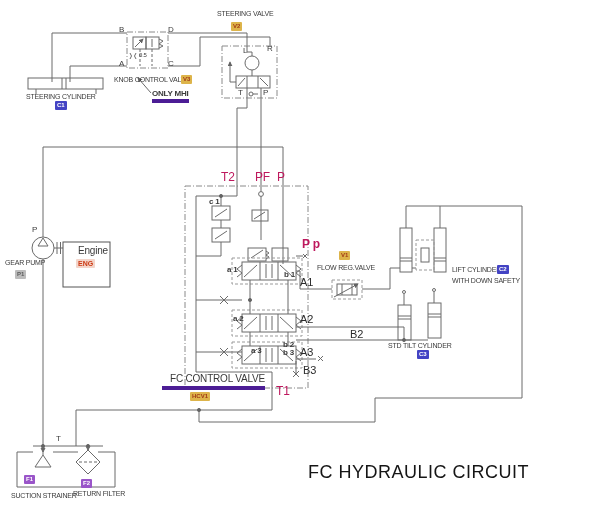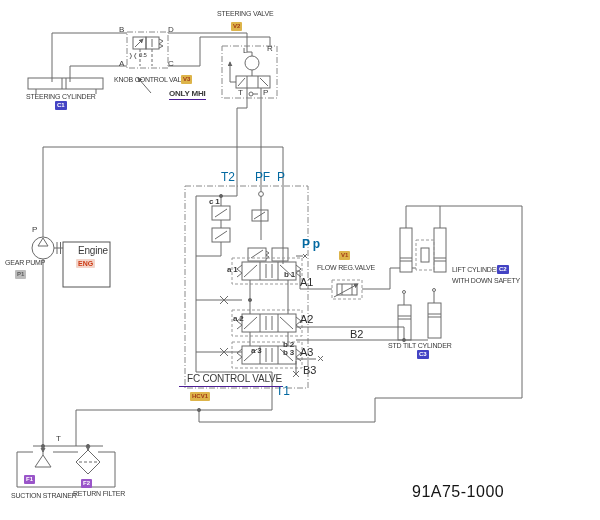--- a/index.html
+++ b/index.html
@@ -2,23 +2,23 @@
 <html style="--line: #636363; --valve-badge-bg: #ddb44a; --valve-badge-text: #a13a16; --cylinder-badge-bg: #4343c4; --cylinder-badge-text: #ffffff; --filter-badge-bg: #9a55c9; --filter-badge-text: #ffffff; --pump-badge-bg: #bcbcbc; --pump-badge-text: #5a5a5a; --eng-badge-bg: #f3d5ca; --eng-badge-text: #cc3a14;"><head>
 <meta charset="utf-8">
 <style>
   html,body{margin:0;padding:0;background:#fff;}
   #stage{position:relative;width:600px;height:520px;background:#fff;overflow:hidden;
          font-family:"Liberation Sans",sans-serif;}
   #wires{position:absolute;left:0;top:0;}
   .t{position:absolute;white-space:nowrap;color:#3a3a3a;font-family:"Liberation Sans",sans-serif;
      line-height:1.05;letter-spacing:-0.2px;}
   .fs6{font-size:6px;} .fs7{font-size:7px;} .fs8{font-size:8px;} .fs9{font-size:10px;padding-left:8px;}
-  .fs11{font-size:11px;color:#2b2b2b;} .fs12{font-size:12px;color:#0369a1;}
+  .fs11{font-size:11px;color:#2b2b2b;} .fs12{font-size:12px;color:#be185d;}
   .b{font-weight:bold;}
-  .ul{border-bottom:1px solid #4c1d95;padding-bottom:1px;margin-left:17px;}
+  .ul{border-bottom:4px solid #4c1d95;padding-bottom:1px;}
   .badge{position:absolute;font-size:6px;font-weight:bold;line-height:7px;padding:1px 2px;
          letter-spacing:0;border-radius:1px;}
   .badge-valve{background:var(--valve-badge-bg);color:var(--valve-badge-text);}
   .badge-cyl{background:var(--cylinder-badge-bg);color:var(--cylinder-badge-text);}
   .badge-filter{background:var(--filter-badge-bg);color:var(--filter-badge-text);}
   .badge-pump{background:var(--pump-badge-bg);color:var(--pump-badge-text);}
   .badge-eng{background:var(--eng-badge-bg);color:var(--eng-badge-text);font-size:7px;}
   .title1{font-size:18px;color:#151515;letter-spacing:0.5px;}
   .title2{font-size:16px;color:#151515;letter-spacing:0.5px;}
 </style>
@@ -241,14 +241,14 @@
 
   <div class="t fs7" style="left:388px;top:342px;">STD TILT CYLINDER</div>
   <div class="badge badge-cyl" style="left:417px;top:350px;">C3</div>
 
   <div class="t fs8" style="left:56px;top:435px;">T</div>
   <div class="badge badge-filter" style="left:24px;top:475px;">F1</div>
   <div class="t fs7" style="left:11px;top:492px;">SUCTION STRAINER</div>
   <div class="badge badge-filter" style="left:81px;top:479px;">F2</div>
   <div class="t fs7" style="left:73px;top:490px;">RETURN FILTER</div>
 
-  <div class="t title2" style="left:412px;top:484px;">91A75-1000</div>
+  <div class="t title1" style="left:308px;top:463px;">FC HYDRAULIC CIRCUIT</div>
 </div>
 
 </body></html>

